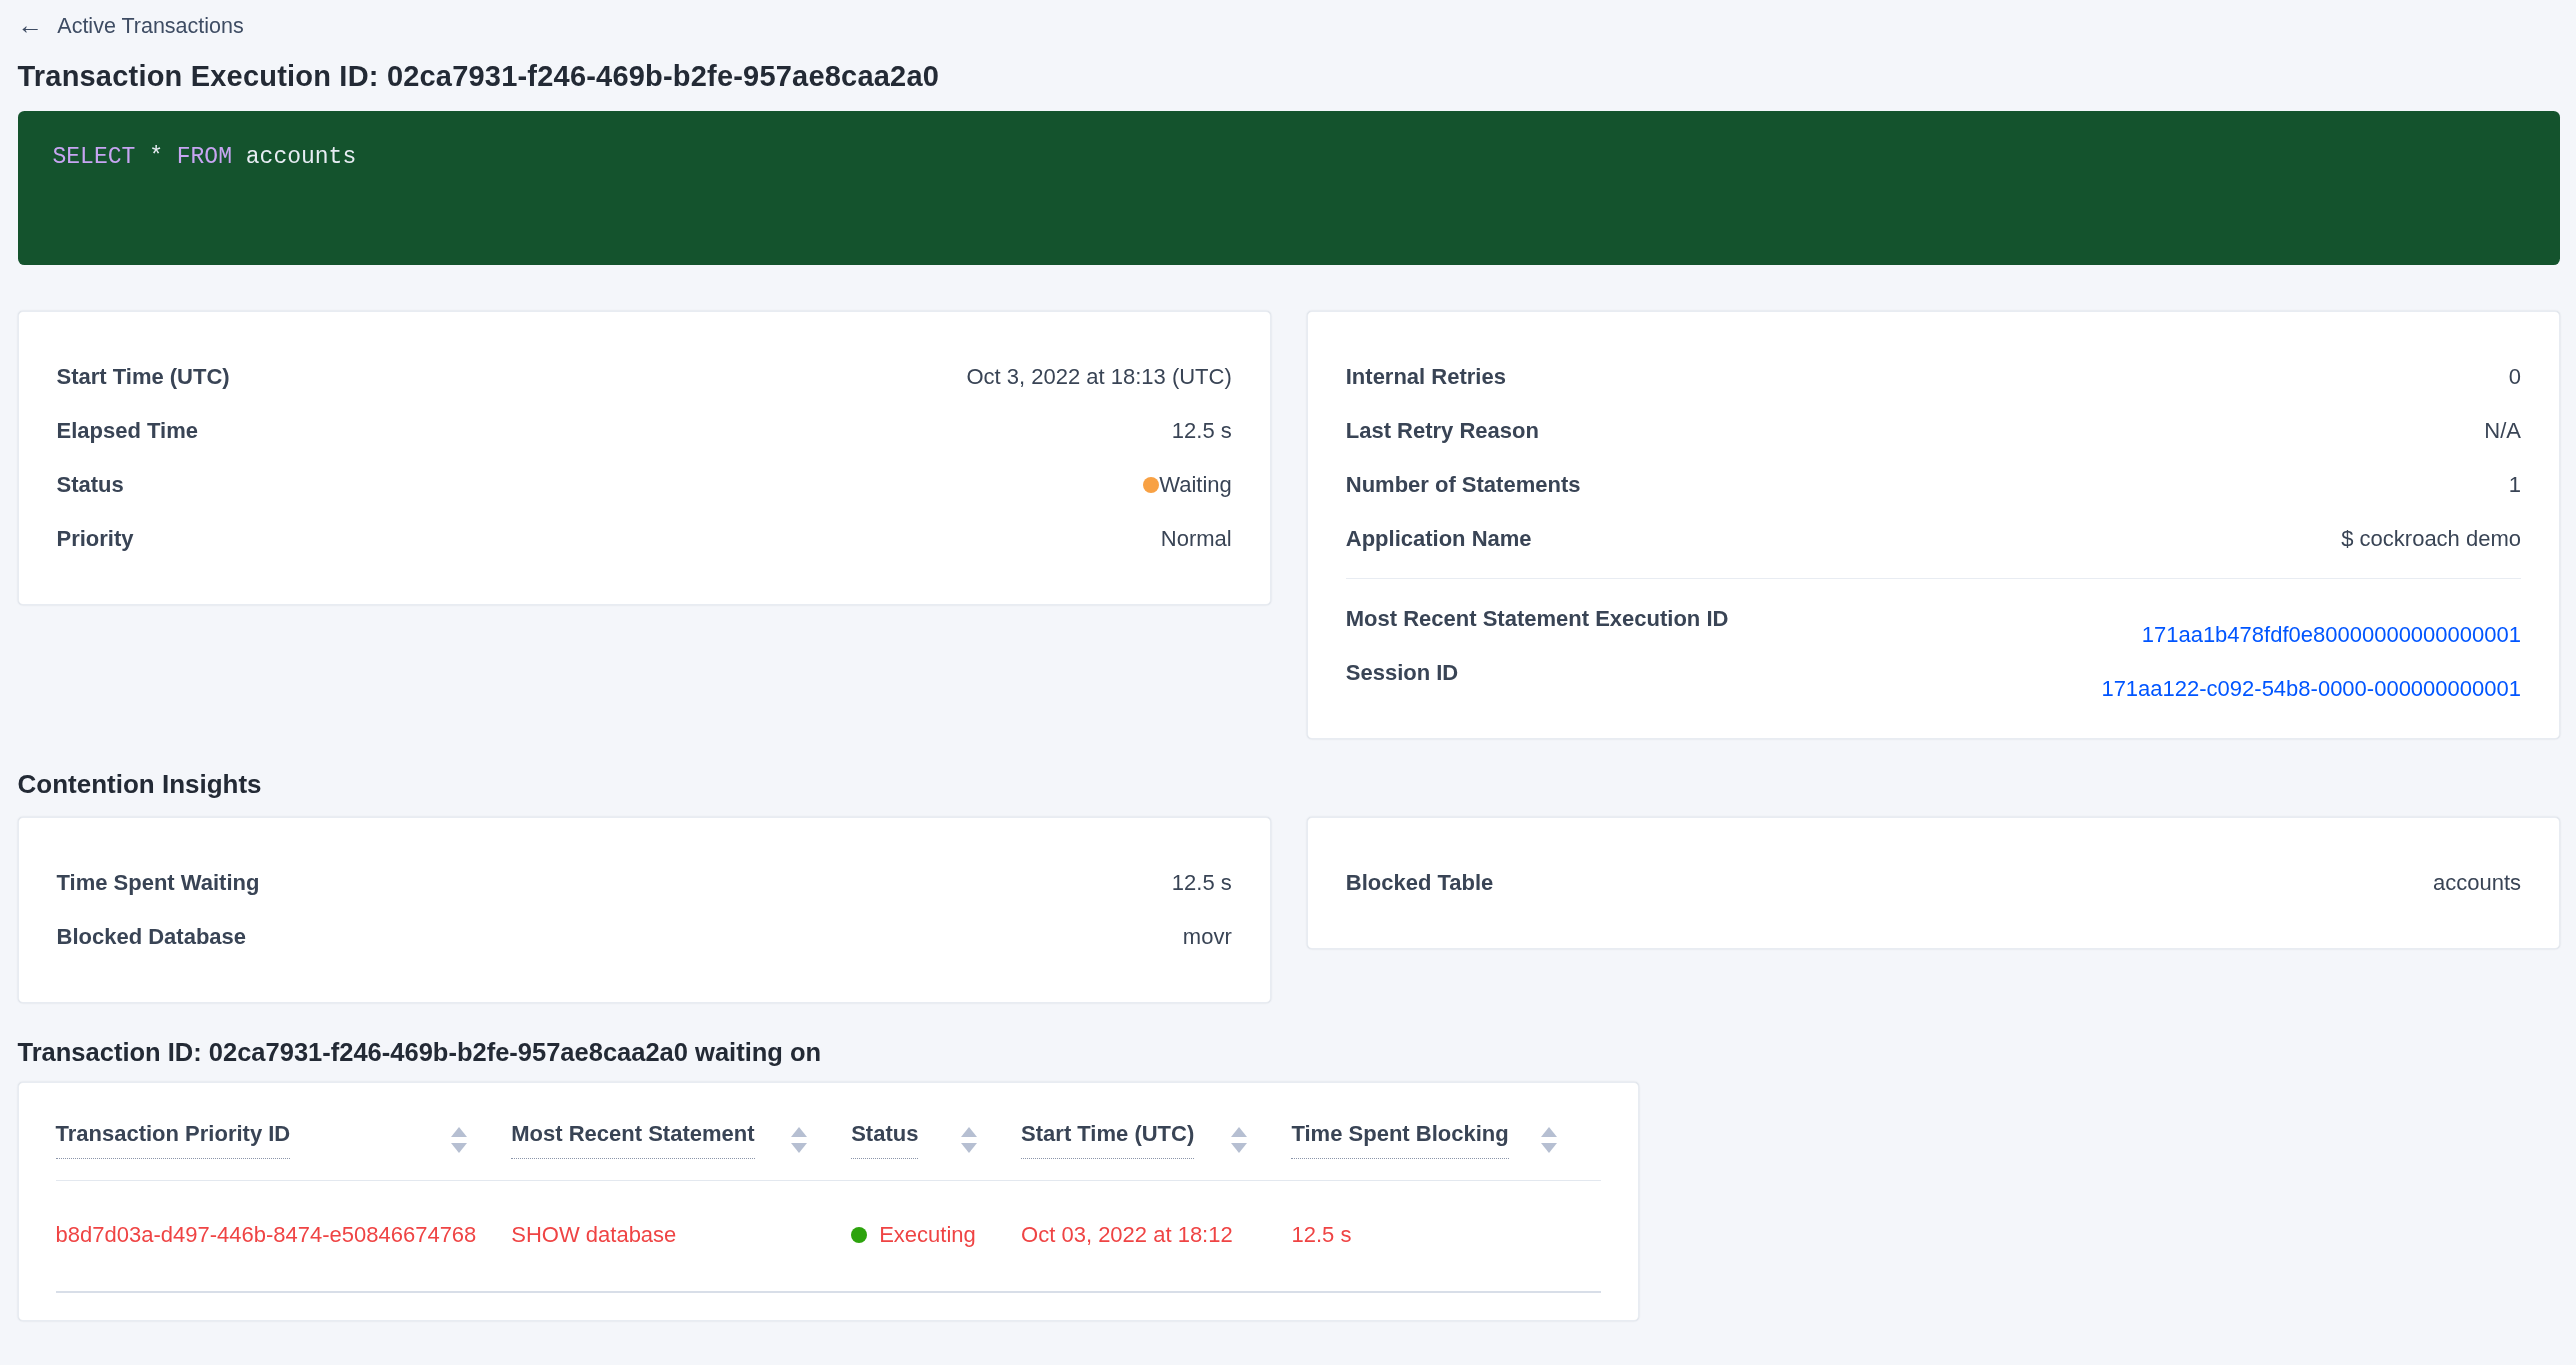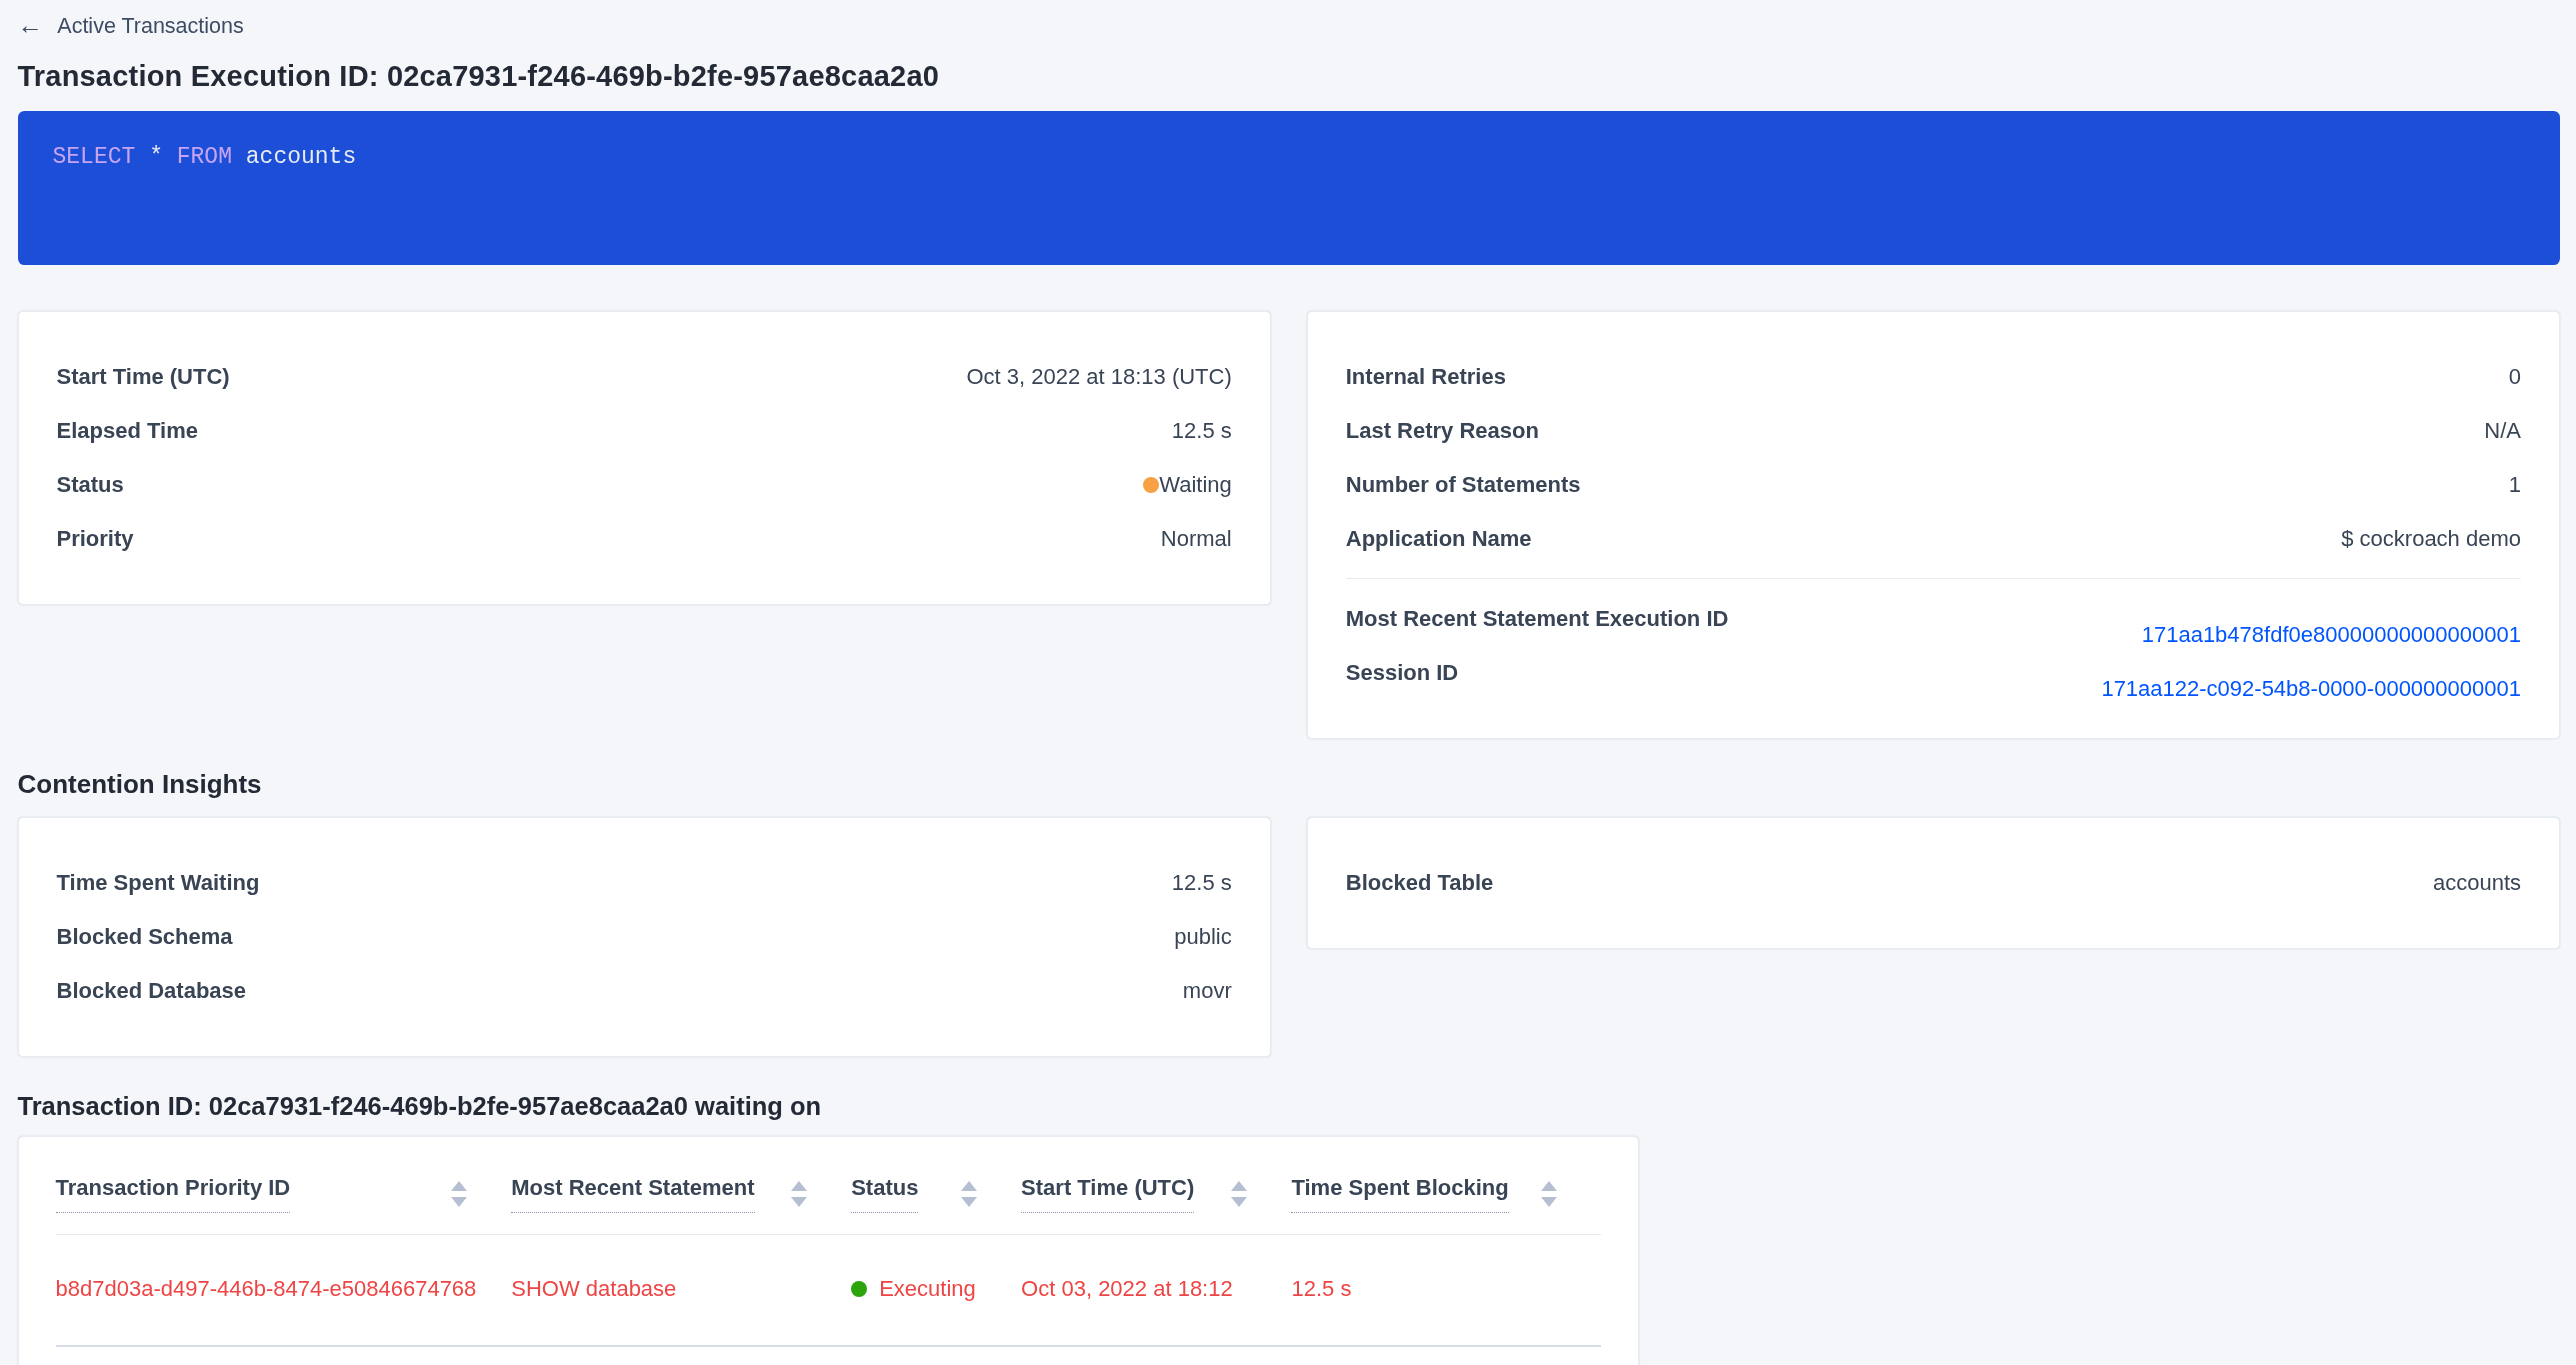--- a/index.html
+++ b/index.html
@@ -15,21 +15,21 @@
   .back-row { display:flex; align-items:center; gap:14.3px; height:30px; }
   .back-arrow { font-size:25.5px; color:#3e4c63; line-height:1; cursor:pointer; }
   .back-label { font-size:21.5px; color:#3e4c63; cursor:pointer; }
 
   
   .page-title { margin-top:19px; font-size:29px; font-weight:700; color:#232a35; letter-spacing:0.2px; }
 
   
   .sql-box {
     margin-top:17.5px; height:154px; border-radius:6.4px;
-    background:#1d4ed8; padding:33px 35px;
+    background:#14532d; padding:33px 35px;
   }
   .sql-box code {
     font-family:"Liberation Mono", monospace;
     font-size:23px; color:#e7ecf3; white-space:pre;
   }
   .sql-kw { color:#c7a5f2; }
 
   
   .cards-row { display:flex; gap:36px; align-items:flex-start; margin-top:46px; }
   .card {
@@ -157,24 +157,20 @@
   </div>
 
   <h2 class="section-heading">Contention Insights</h2>
 
   <div class="cards-row contention">
 
     <div class="card">
       <div class="info-row">
         <span class="info-label">Time Spent Waiting</span>
         <span class="info-value">12.5 s</span>
-      </div>
-      <div class="info-row">
-        <span class="info-label">Blocked Schema</span>
-        <span class="info-value">public</span>
       </div>
       <div class="info-row">
         <span class="info-label">Blocked Database</span>
         <span class="info-value">movr</span>
       </div>
     </div>
 
     <div class="card">
       <div class="info-row">
         <span class="info-label">Blocked Table</span>

